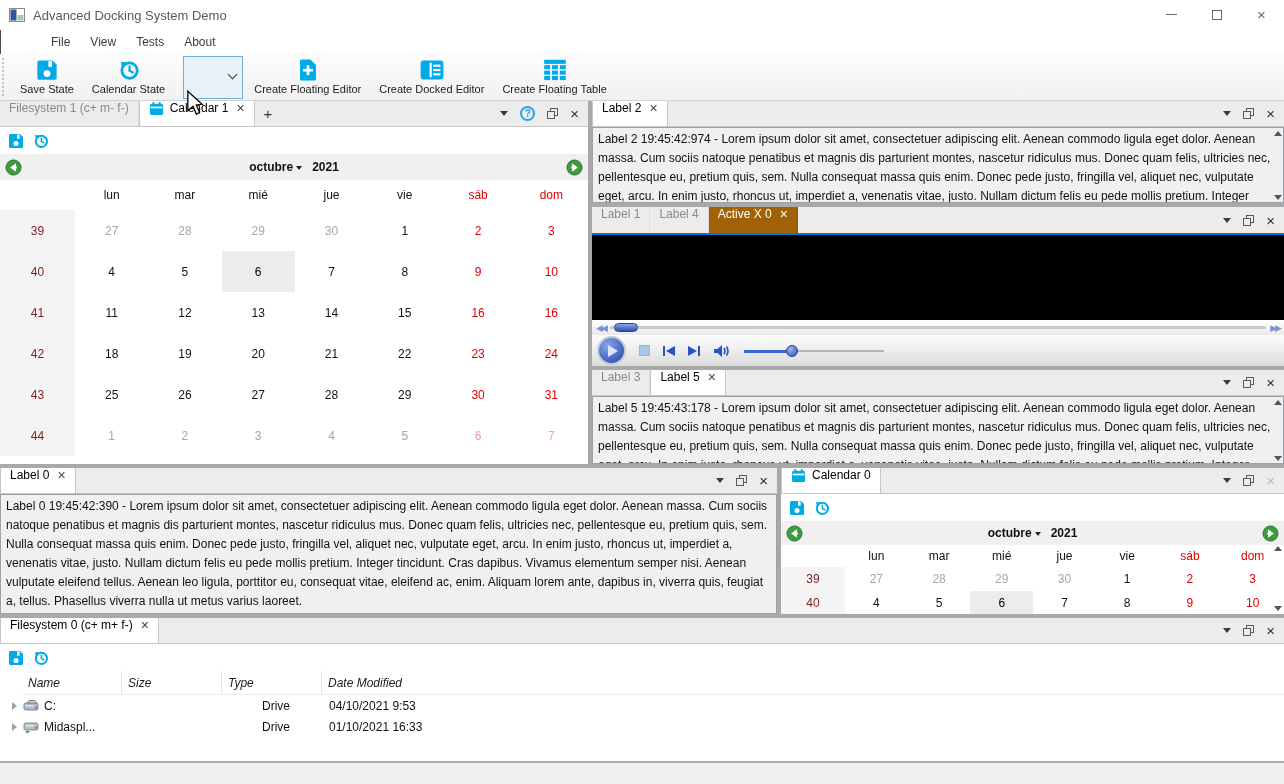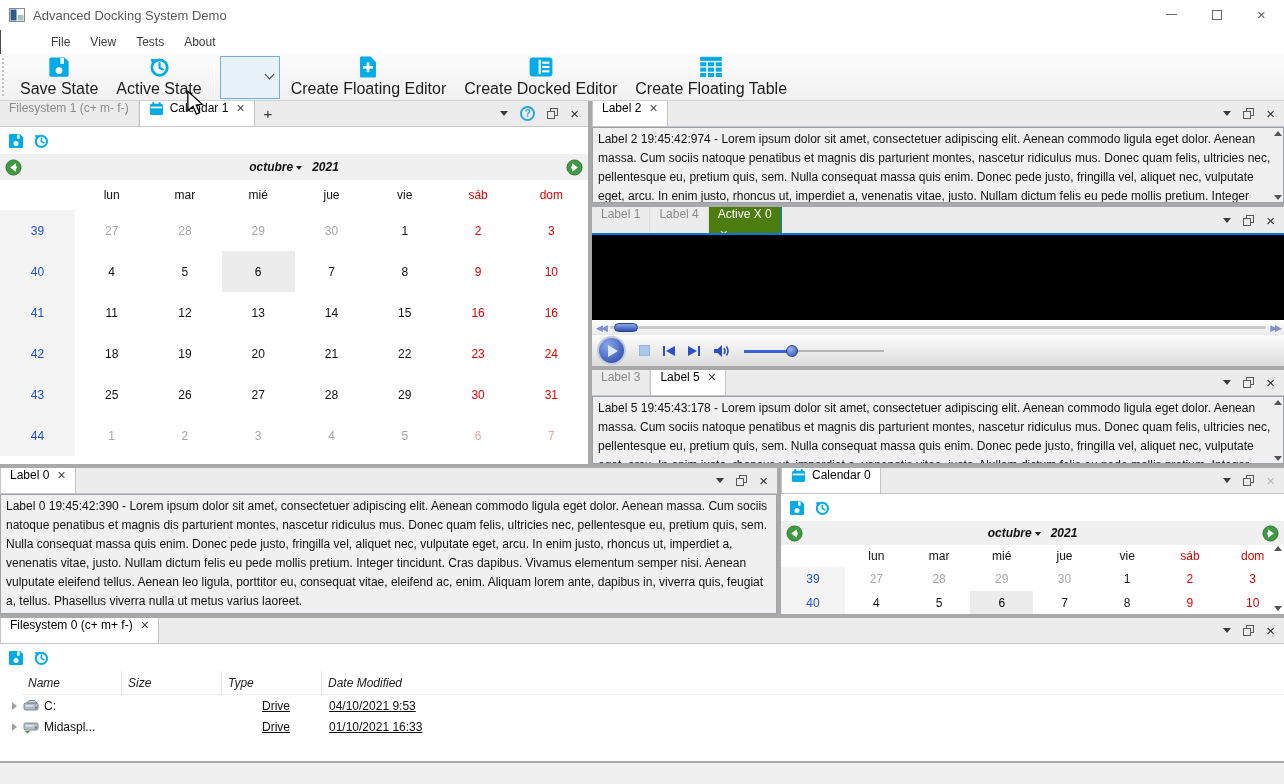--- a/index.html
+++ b/index.html
@@ -18,33 +18,33 @@
   .win-btn.close-glyph { font-size:15px; }
 
   
   .menubar { position:absolute; left:0; top:30px; width:1284px; height:24px; background:#fff; display:flex; align-items:center; padding-left:8px; gap:0;margin-left:33px; }
   .menu-item { padding:3px 10px; color:#3c3c3c; font-size:12px; }
 
   
   .toolbar { position:absolute; left:0; top:54px; width:1284px; height:47px; background:linear-gradient(#fcfcfc,#f1f1f1); border-bottom:1px solid #d2d2d2; display:flex; align-items:stretch; }
   .tb-handle { width:7px; margin:4px 2px; border-left:2px dotted #c2c2c2; }
   .tb-btn { display:flex; flex-direction:column; align-items:center; justify-content:center; padding:2px 9px; gap:2px; }
-  .tb-btn .lbl { font-size:16px; color:#1c1c1c; white-space:nowrap; }
+  .tb-btn .lbl { font-size:11px; color:#1c1c1c; white-space:nowrap; }
   .tb-sep { width:1px; background:#cfcfcf; margin:4px 3px; border-right:1px solid #fff; }
   .combo { width:60px; height:43px; margin:2px 2px; background:#e7f2fb; border:1px solid #70aee3; position:relative; }
   .combo .chev { position:absolute; right:6px; top:14px; width:7px; height:7px; border-right:1.5px solid #3c3c3c; border-bottom:1.5px solid #3c3c3c; transform:rotate(45deg); }
 
   
   .dock-bg { position:absolute; left:0; top:101px; width:1284px; height:661px; background:#a9a9a9; }
   .panel { position:absolute; background:#fff; display:flex; flex-direction:column; overflow:hidden; }
 
   .tabbar { height:26px; min-height:26px; background:#ececec; display:flex; align-items:stretch; border-bottom:1px solid #c6c6c6; font-size:12px; }
   .tab { display:flex; align-items:flex-start; gap:6px; padding:0 9px; color:#8a8a8a; border-right:1px solid #dcdcdc; white-space:nowrap; }
   .tab.active { background:#fff; color:#000; border-right:1px solid #c6c6c6; border-left:1px solid #c6c6c6; }
-  .tab.focused { background:#4d7c0f; color:#fff; border-right:1px solid #0078d7;flex-direction:column; }
+  .tab.focused { background:#a16207; color:#fff; border-right:1px solid #0078d7; }
   .tab .x { font-size:14px; line-height:1; color:#444; margin-left:2px; }
   .tab.focused .x { color:#fff; }
   .tab-add { display:flex; align-items:center; padding:0 9px; font-size:15px; color:#333; }
   .tb-right { margin-left:auto; display:flex; align-items:center; gap:12px; padding-right:9px; }
   .caret-down { width:0; height:0; border:4px solid transparent; border-top:5px solid #3c3c3c; margin-top:4px; }
   .float-ico { position:relative; width:11px; height:11px; }
   .float-ico .b { position:absolute; left:0; bottom:0; width:8px; height:8px; border:1px solid #5a5a5a; background:#ececec; }
   .float-ico .t { position:absolute; right:0; top:0; width:8px; height:8px; border:1px solid #5a5a5a; }
   .x-glyph { font-size:15px; color:#2e2e2e; line-height:1; }
   .x-glyph.dim { color:#b9b9b9; }
@@ -53,37 +53,37 @@
 
   .panel-tools { height:27px; min-height:27px; background:#fff; display:flex; align-items:center; gap:9px; padding-left:8px; }
 
   
   .text-content { flex:1; background:#f0f0f0; border:1px solid #9da1a8; margin:0; padding:2px 5px; font-size:12px; line-height:19px; color:#111; overflow:hidden; position:relative; }
   .scrollmark { position:absolute; right:2px; width:0; height:0; border-left:4px solid transparent; border-right:4px solid transparent; }
   .scrollmark.up { top:3px; border-bottom:5px solid #555; }
   .scrollmark.dn { bottom:3px; border-top:5px solid #555; }
 
   
-  .cal-nav { display:flex; align-items:center; background:#f0f0f0; position:relative;font-style:italic; }
+  .cal-nav { display:flex; align-items:center; background:#f0f0f0; position:relative; }
   .cal-large .cal-nav { height:26px; min-height:26px; }
   .cal-small .cal-nav { height:24px; min-height:24px; }
   .cal-nav .navbtn { width:17px; height:17px; margin:0 5px; flex:none; }
   .cal-nav .spacer { flex:1; }
   .cal-title { position:absolute; left:0; right:0; text-align:center; font-weight:bold; font-size:12px; color:#111; }
   .cal-title .mcaret { display:inline-block; width:0; height:0; border:3px solid transparent; border-top:4px solid #222; margin:0 10px 0 3px; vertical-align:-2px; }
   .cal-grid { flex:1; background:#fff; overflow:hidden; }
   .cal-row { display:grid; }
   .cal-large .cal-row { grid-template-columns:75px repeat(7,1fr); height:41px; }
   .cal-large .cal-row.cal-head { height:30px; }
   .cal-small .cal-row { grid-template-columns:64px repeat(7,1fr); height:24px; }
   .cal-small .cal-row.cal-head { height:22px; }
   .cal-cell { display:flex; align-items:center; justify-content:center; font-size:12px; }
   .cal-head .cal-cell { color:#111; }
   .cal-cell.red { color:#e00000; }
-  .cal-wn { background:#f4f4f4; color:#1d4ed8; }
+  .cal-wn { background:#f4f4f4; color:#7f1d1d; }
   .cal-head .cal-wn { background:#fff; }
   .cal-day { color:#111; }
   .cal-day.muted { color:#a6a6a6; }
   .cal-day.weekend { color:#e00000; }
   .cal-day.muted-weekend { color:#f0a0a0; }
   .cal-day.selected { background:#ececec; color:#000; }
 
   
   .video { flex:1; background:#000; }
   .seekrow { height:15px; min-height:15px; background:linear-gradient(#ffffff,#e9e9e9); display:flex; align-items:center; padding:0 4px; gap:4px; }
@@ -100,21 +100,21 @@
   .tri-r { width:0; height:0; border-left:9px solid #2b50c8; border-top:5px solid transparent; border-bottom:5px solid transparent; }
   .volslider { width:140px; height:12px; position:relative; }
   .volslider .on { position:absolute; left:0; top:5px; width:48px; height:3px; background:#3864d8; }
   .volslider .off { position:absolute; left:48px; top:5px; right:0; height:2px; background:#b5b5b5; }
   .volslider .knob { position:absolute; left:42px; top:0; width:12px; height:12px; border-radius:50%; background:radial-gradient(circle at 35% 30%, #9db4ec, #2c50b4); border:1px solid #24448f; }
 
   
   .fs-head { height:24px; min-height:24px; display:flex; align-items:center; color:#222; border-bottom:1px solid #ededed; }
   .fs-col { padding-left:6px; border-right:1px solid #e4e4e4; height:100%; display:flex; align-items:center;font-style:italic; }
   .fs-row { height:21px; display:flex; align-items:center; color:#111; }
-  .fs-cell { padding-left:6px;text-decoration:underline; }
+  .fs-cell { padding-left:6px; }
   .c-name { width:100px; } .c-size { width:100px; } .c-type { width:100px;text-align:center; } .c-date { width:230px; border-right:none; }
   .fs-chev { width:0; height:0; border-top:4px solid transparent; border-bottom:4px solid transparent; border-left:5px solid #a0a0a0; margin:0 6px 0 12px; }
   .fs-name { display:flex; align-items:center; gap:5px; width:100px; overflow:hidden; white-space:nowrap; }
 
   
   .statusbar { position:absolute; left:0; top:762px; width:1284px; height:22px; background:#f0f0f0; border-top:1px solid #a9a9a9; }
 
   .cursor { position:absolute; left:186px; top:90px; z-index:99; }
 </style>
 </head>
@@ -156,21 +156,21 @@
         <circle cx="8" cy="10.6" r="2.5" fill="#fff"></circle>
       </svg>
       <span class="lbl">Save State</span>
     </div>
     <div class="tb-btn">
       <svg width="22" height="22" viewBox="0 0 16 16">
         <circle cx="8.4" cy="8.4" r="5.6" fill="none" stroke="#00abe8" stroke-width="2"></circle>
         <path d="M2 2 L6.6 2.6 L3 6.2 Z" fill="#00abe8"></path>
         <path d="M8.4 5.4 V8.6 L10.8 9.8" fill="none" stroke="#00abe8" stroke-width="1.6" stroke-linecap="round"></path>
       </svg>
-      <span class="lbl">Active State</span>
+      <span class="lbl">Calendar State</span>
     </div>
     <div class="tb-sep"></div>
     <div class="combo" title="">
       <div class="chev"></div>
     </div>
     <div class="tb-btn">
       <svg width="20" height="22" viewBox="0 0 14 18">
         <path d="M0.5 1.5 Q0.5 0.5 1.5 0.5 H9 L13.5 5 V16.5 Q13.5 17.5 12.5 17.5 H1.5 Q0.5 17.5 0.5 16.5 Z" fill="#00abe8"></path>
         <rect x="5.9" y="5.2" width="2.2" height="8" fill="#fff"></rect>
         <rect x="3" y="8.1" width="8" height="2.2" fill="#fff"></rect>

